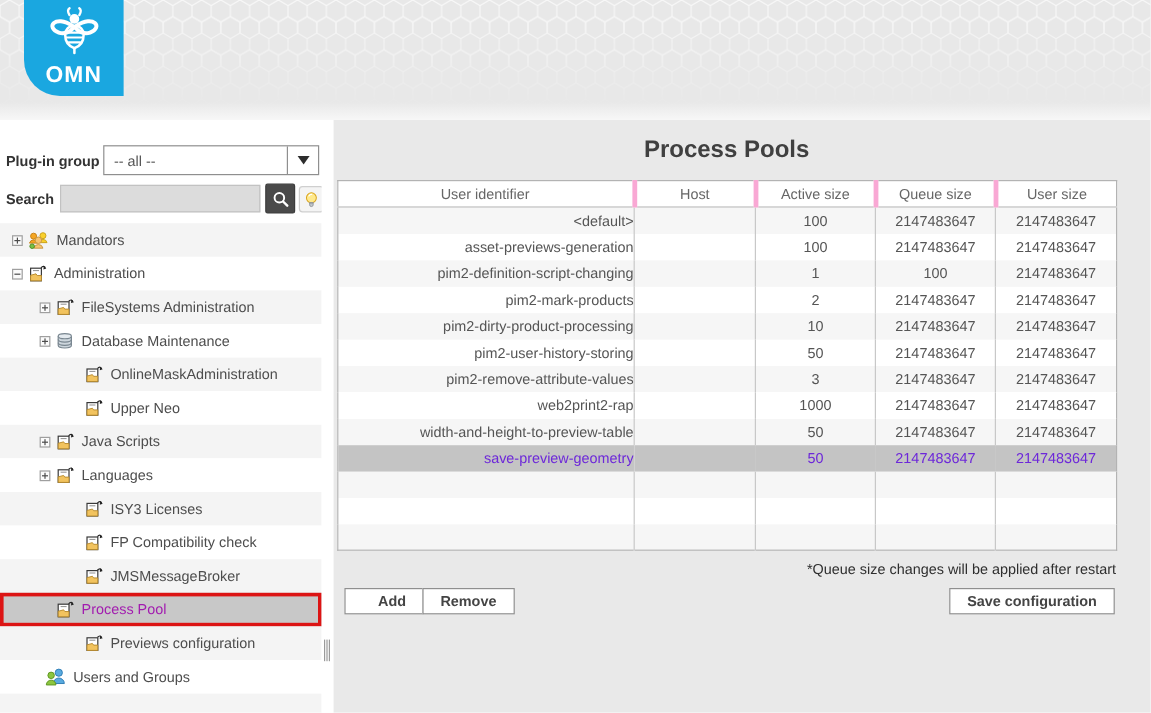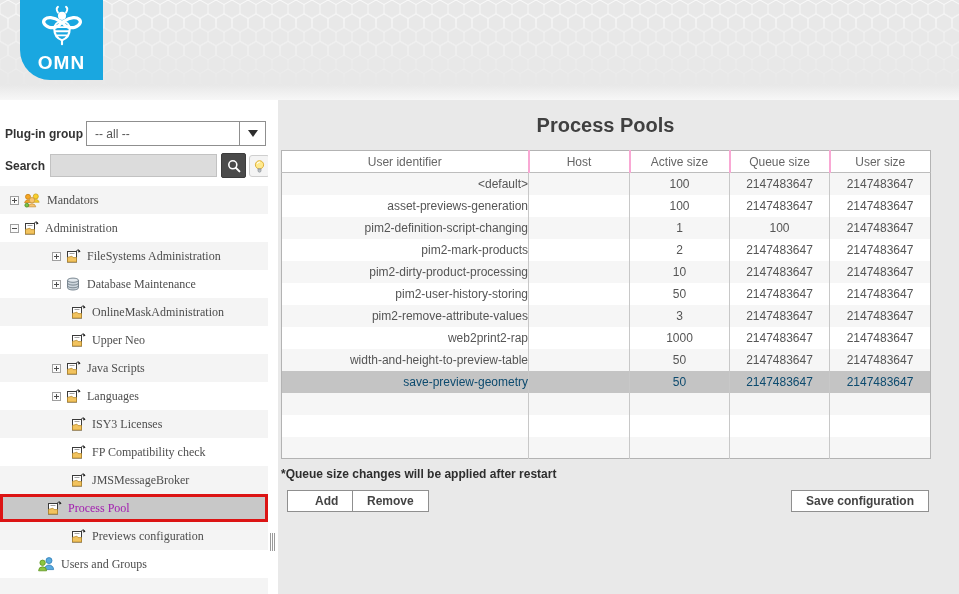--- a/index.html
+++ b/index.html
@@ -27,30 +27,30 @@
   .dropdown .dd-arrow-box { width:26px; height:100%; border-left:1px solid #8f8f8f; display:flex; align-items:center; justify-content:center; }
   .tri-down { width:0; height:0; border-left:5px solid transparent; border-right:5px solid transparent; border-top:7px solid #2d2d2d; }
 
   .search-input { position:absolute; left:50px; top:54px; width:167px; height:23px; background:#dcdcdc;
                   border:1px solid #c2c2c2; font-size:12px; color:#333; padding:0 6px; }
   .search-btn { position:absolute; left:221px; top:53px; width:25px; height:25px; background:#4a4a4a;
                 border:1px solid #3c3c3c; border-radius:2px; display:flex; align-items:center; justify-content:center; }
   .bulb-btn { position:absolute; left:249px; top:55px; width:21px; height:22px; background:#f4f4f4;
               border:1px solid #cfcfcf; border-radius:3px; display:flex; align-items:center; justify-content:center; }
 
-  .tree { position:absolute; left:0; top:86px; width:268px;font-family:Liberation Serif, serif; }
+  .tree { position:absolute; left:0; top:86px; width:268px; }
   .trow { height:28px; display:flex; align-items:center; background:#fff; cursor:default; }
   .trow.alt { background:#f4f4f4; }
   .tlabel { font-size:12px; color:#4d4d4d; margin-left:6px; white-space:nowrap; }
   .ticon { flex:0 0 auto; }
   .expander { flex:0 0 auto; width:9px; height:9px; border:1px solid #9f9f9f; background:#fbfbfb; position:relative; margin-right:4px; }
   .expander::before { content:""; position:absolute; left:1px; right:1px; top:3px; height:1px; background:#4d4d4d; }
   .expander.plus::after { content:""; position:absolute; top:1px; bottom:1px; left:3px; width:1px; background:#4d4d4d; }
   .lvl1 { padding-left:10px; }
-  .lvl2 { padding-left:52px; }
+  .lvl2 { padding-left:33px; }
   .lvl2.nobox { padding-left:70px; }
   .usersrow { padding-left:37px;text-align:right; }
   .trow.sel { background:#c8c8c8; border:3px solid #dc1414; padding-left:43px; }
   .trow.sel .tlabel { color:#a21caf;text-align:right; }
   .tree-filler { height:16px; background:#f4f4f4; }
 
   
   .splitter { position:absolute; left:268px; top:100px; width:10px; height:494px; background:#fff; }
   .grip { position:absolute; left:2px; top:433px; height:18px; display:flex; gap:1px; }
   .grip i { display:block; width:1px; height:18px; background:#9a9a9a; }
@@ -60,31 +60,31 @@
   .page-title { position:absolute; left:3px; top:14px; width:649px; text-align:center;
                 font-size:20px; font-weight:bold; color:#404040; }
   table.pools { position:absolute; left:3px; top:50px; width:649px; table-layout:fixed;
                 border-collapse:collapse; background:#fff; border:1px solid #b3b3b3; }
   table.pools col.c0 { width:247px; }
   table.pools col.c1 { width:101px; }
   table.pools col.c2 { width:100px; }
   table.pools col.c3 { width:100px; }
   table.pools col.c4 { width:101px; }
   table.pools th { height:22px; font-size:12px; font-weight:normal; color:#666; background:#fff;
-                   border-bottom:1px solid #bdbdbd; border-left:2px solid #f9a8d4; text-align:center; }
+                   border-bottom:1px solid #bdbdbd; border-left:4px solid #f9a8d4; text-align:center; }
   table.pools th:first-child { border-left:none; }
   table.pools td { height:22px; font-size:12px; color:#555; text-align:center;
                    border-left:1px solid #c8c8c8; overflow:hidden; white-space:nowrap; }
   table.pools td:first-child { border-left:none;text-align:right; }
   table.pools tbody tr:nth-child(odd) { background:#f6f6f6; }
   table.pools tbody tr.selected { background:#c4c4c4; }
-  table.pools tbody tr.selected td { color:#0c4a6e; }
-
-  .note { position:absolute; left:3px; top:367px; width:649px; 
-          font-size:12px; font-weight:bold; color:#2e2e2e; }
+  table.pools tbody tr.selected td { color:#6d28d9; }
+
+  .note { position:absolute; left:3px; top:367px; width:649px; text-align:right;
+          font-size:12px; font-weight:normal; color:#2e2e2e; }
   .btn { position:absolute; top:390px; height:22px; background:#fff; border:1px solid #8f8f8f;
          font-family:"Liberation Sans", sans-serif; font-size:12px; font-weight:bold; color:#444;
          padding:0 14px; display:flex; align-items:center; justify-content:center; cursor:default; }
   .btn-add { left:9px;padding-left:27px; }
   .btn-remove { left:74px; }
   .btn-save { right:30px; }
 
   .hidden-defs { position:absolute; width:0; height:0; overflow:hidden; }
 </style>
 </head>

